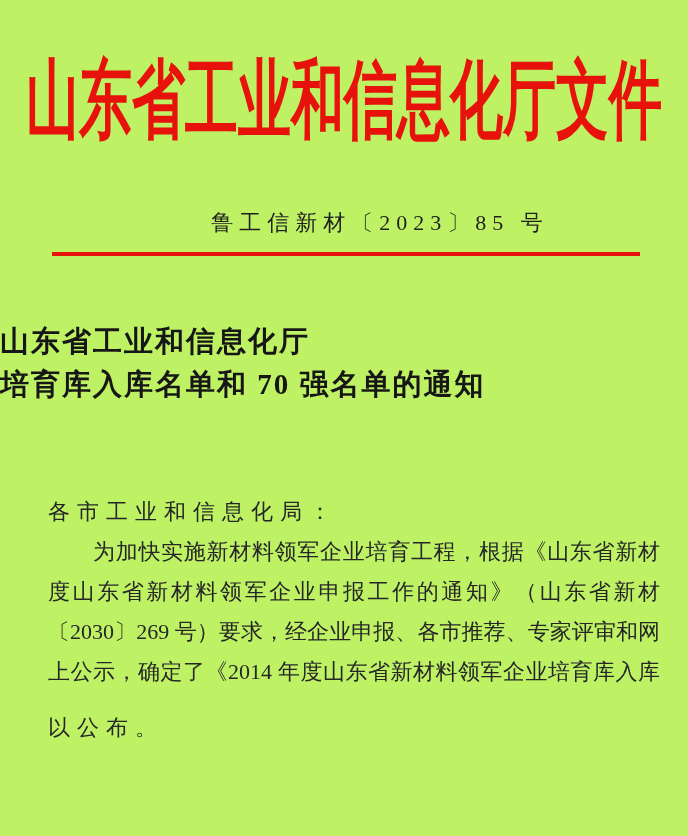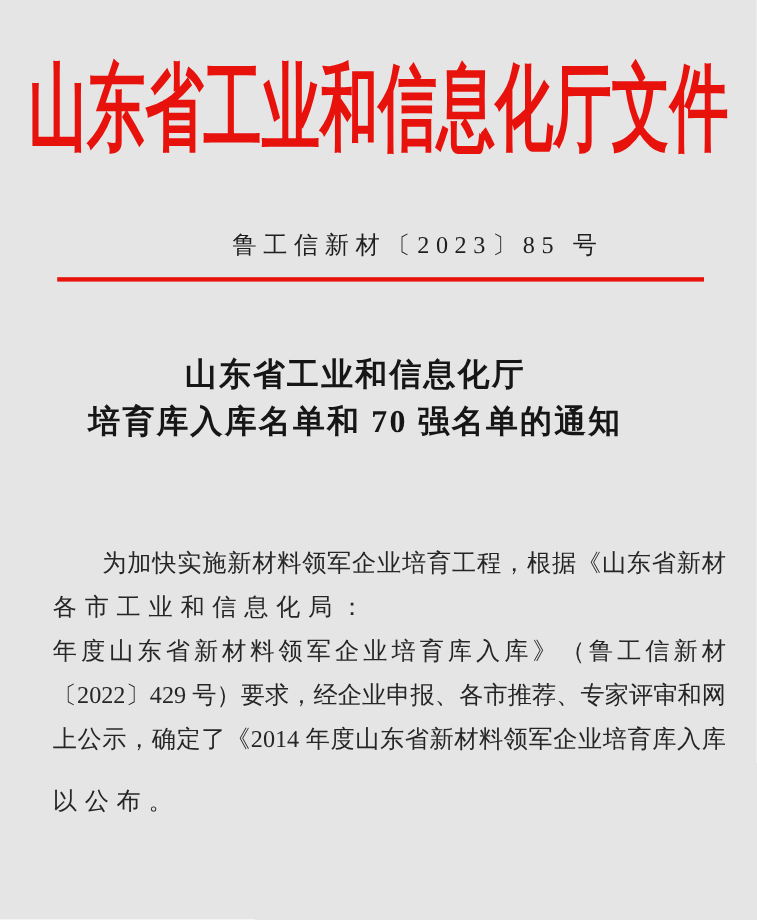--- a/index.html
+++ b/index.html
@@ -4,21 +4,21 @@
 <style>
   html, body {
     margin: 0;
     padding: 0;
     background: #ffffff;
   }
   .page {
     position: relative;
     width: 688px;
     height: 836px;
-    background: #e5e5e5;
+    background: #bef264;
     overflow: hidden;
     font-family: "Liberation Serif", "DejaVu Serif", serif;
   }
 
   
   .red-head {
     position: absolute;
     top: 73px;
     left: 0;
     width: 688px;
@@ -55,23 +55,22 @@
     left: 52px;
     width: 588px;
     height: 4px;
     background: var(--accent, #e8120d);
   }
 
   
   .title-block {
     position: absolute;
     top: 320px;
-    left: 15px;
+    left: 0;
     width: 616px;
-    text-align: center;
     font-weight: bold;
     font-size: 29px;
     line-height: 43px;
     letter-spacing: 2px;
     color: #161616;
     white-space: nowrap;
   }
 
   
   .body-block {
@@ -115,21 +114,21 @@
   <div class="doc-no">鲁工信新材〔2023〕85 号</div>
 
   <div class="red-line"></div>
 
   <div class="title-block">
     <div>山东省工业和信息化厅</div>
     <div>培育库入库名单和 70 强名单的通知</div>
   </div>
 
   <div class="body-block">
+    <div class="body-line salutation">各市工业和信息化局：</div>
     <div class="body-line indent">为加快实施新材料领军企业培育工程，根据《山东省新材</div>
-    <div class="body-line salutation">各市工业和信息化局：</div>
-    <div class="body-line">年度山东省新材料领军企业培育库入库》（鲁工信新材</div>
-    <div class="body-line">〔2022〕429 号）要求，经企业申报、各市推荐、专家评审和网</div>
+    <div class="body-line">度山东省新材料领军企业申报工作的通知》（山东省新材</div>
+    <div class="body-line">〔2030〕269 号）要求，经企业申报、各市推荐、专家评审和网</div>
     <div class="body-line">上公示，确定了《2014 年度山东省新材料领军企业培育库入库</div>
     <div class="body-line closing">以公布。</div>
   </div>
 
 </div>
 
 </body></html>

